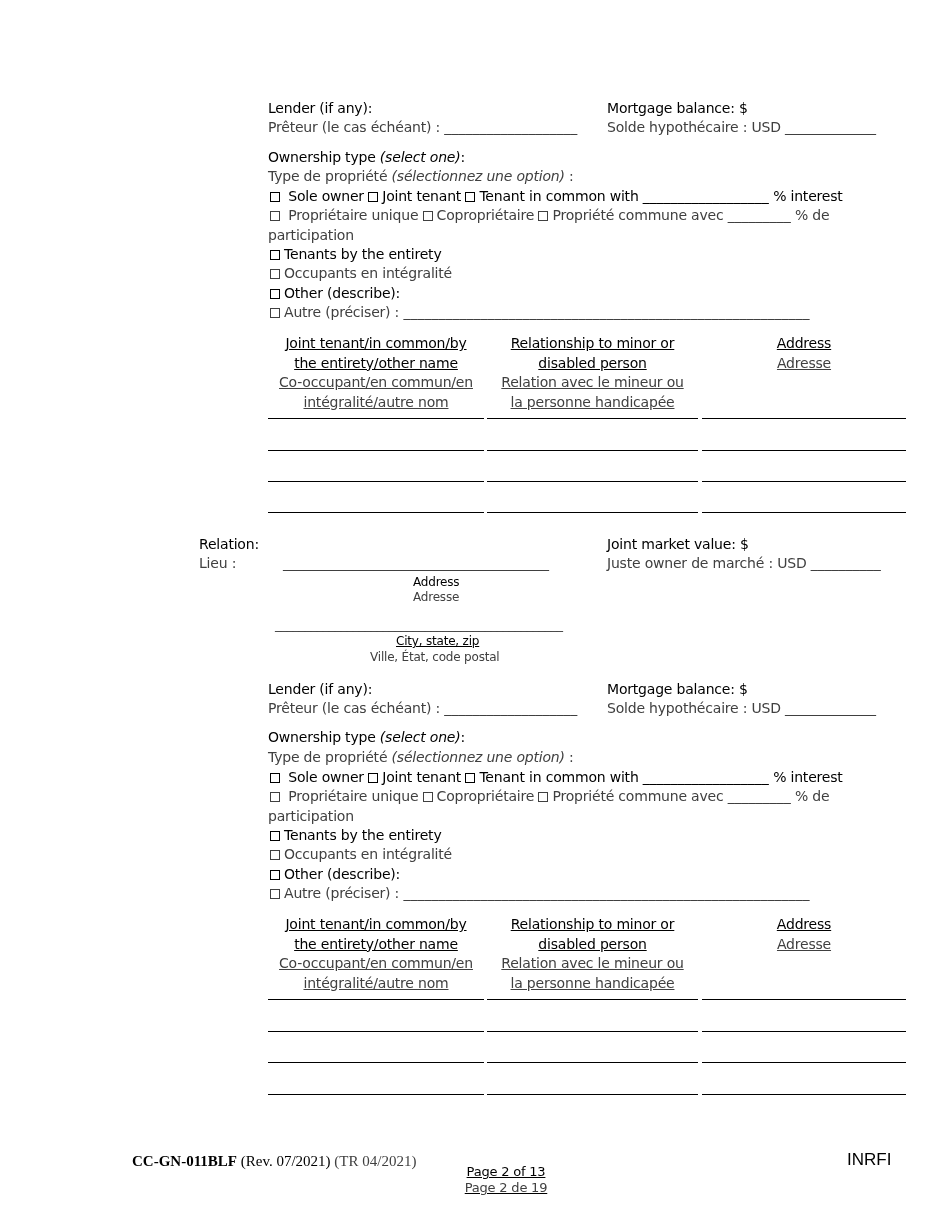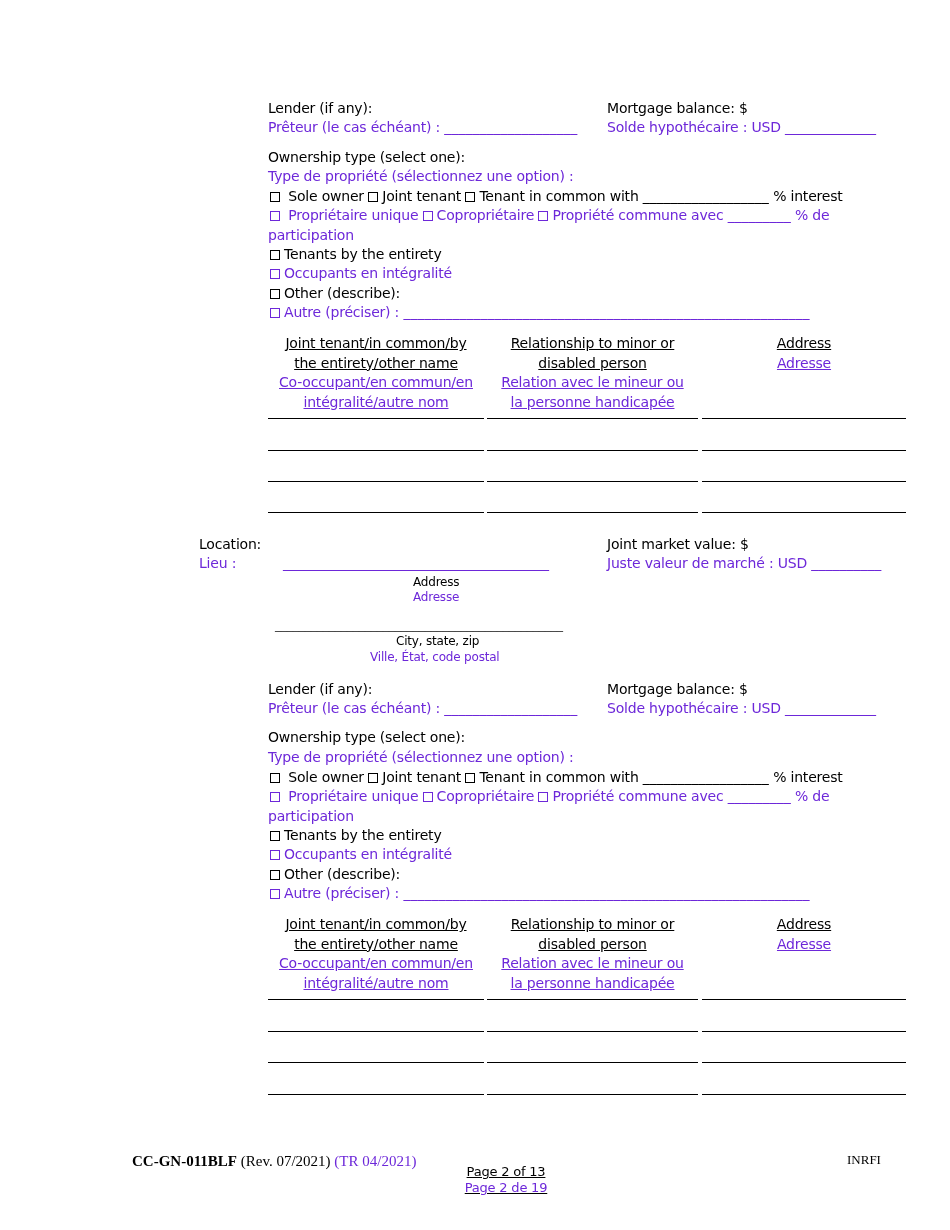--- a/index.html
+++ b/index.html
@@ -1,28 +1,28 @@
 <!DOCTYPE html>
 <html><head>
 <meta charset="utf-8">
 <style>
   html, body { margin:0; padding:0; background:#fff; }
   body { width:950px; height:1230px; position:relative; overflow:hidden;
          font-family:"DejaVu Sans", sans-serif; font-size:14px; color:#000; letter-spacing:-0.2px; }
   .abs { position:absolute; white-space:nowrap; line-height:19px; }
-  .red { color:#6d28d9; }
-  .it { }
+  .red { color:#404040; }
+  .it { font-style:italic; }
   .cb { display:inline-block; width:10px; height:10px; border:1.5px solid currentColor; box-sizing:border-box; vertical-align:-1px; margin-right:4px; }
   .dash { letter-spacing:0; }
   .col { position:absolute; text-align:center; line-height:19.5px; }
   .ul { text-decoration:underline; }
   .hline { position:absolute; height:0; border-top:1.5px solid #000; }
   .small { font-size:12px; line-height:15px; }
   .footer-left { font-family:"Liberation Serif", serif; font-size:15px; letter-spacing:0; }
-  .footer-right { font-family:Liberation Serif, serif; font-size:13px; letter-spacing:0; }
+  .footer-right { font-family:Liberation Sans, sans-serif; font-size:17px; letter-spacing:0; }
   .center-foot { text-align:center; font-size:13px; line-height:16px; }
 </style>
 </head>
 <body>
 
 <div>
   <div class="abs" style="left:268px;top:99px;">Lender (if any):</div>
   <div class="abs red" style="left:268px;top:118px;">
     <span>Prêteur (le cas échéant) :</span>
     <span class="dash">___________________</span>
@@ -90,31 +90,31 @@
     <div class="hline" style="left:268px;top:481px;width:216px;"></div>
     <div class="hline" style="left:487px;top:481px;width:211px;"></div>
     <div class="hline" style="left:702px;top:481px;width:204px;"></div>
     <div class="hline" style="left:268px;top:512px;width:216px;"></div>
     <div class="hline" style="left:487px;top:512px;width:211px;"></div>
     <div class="hline" style="left:702px;top:512px;width:204px;"></div>
   </div>
 </div>
 
 <div>
-  <div class="abs" style="left:199px;top:535px;">Location:</div>
+  <div class="abs" style="left:199px;top:535px;">Relation:</div>
   <div class="abs red" style="left:199px;top:554px;">Lieu :</div>
   <div class="abs red dash" style="left:283px;top:554px;">______________________________________</div>
   <div class="abs small" style="left:413px;top:575px;">Address</div>
   <div class="abs small red" style="left:413px;top:590px;">Adresse</div>
   <div class="abs dash" style="left:275px;top:616px;font-size:12px;color:#333;text-align:center;">________________________________________________</div>
-  <div class="abs small" style="left:396px;top:634px;">City, state, zip</div>
+  <div class="abs small" style="left:396px;top:634px;text-decoration:underline;">City, state, zip</div>
   <div class="abs small red" style="left:370px;top:650px;">Ville, État, code postal</div>
   <div class="abs" style="left:607px;top:535px;">Joint market value: $</div>
   <div class="abs red" style="left:607px;top:554px;">
-    <span>Juste valeur de marché : USD</span>
+    <span>Juste owner de marché : USD</span>
     <span class="dash">__________</span>
   </div>
 </div>
 
 <div>
   <div class="abs" style="left:268px;top:680px;">Lender (if any):</div>
   <div class="abs red" style="left:268px;top:699px;">
     <span>Prêteur (le cas échéant) :</span>
     <span class="dash">___________________</span>
   </div>

